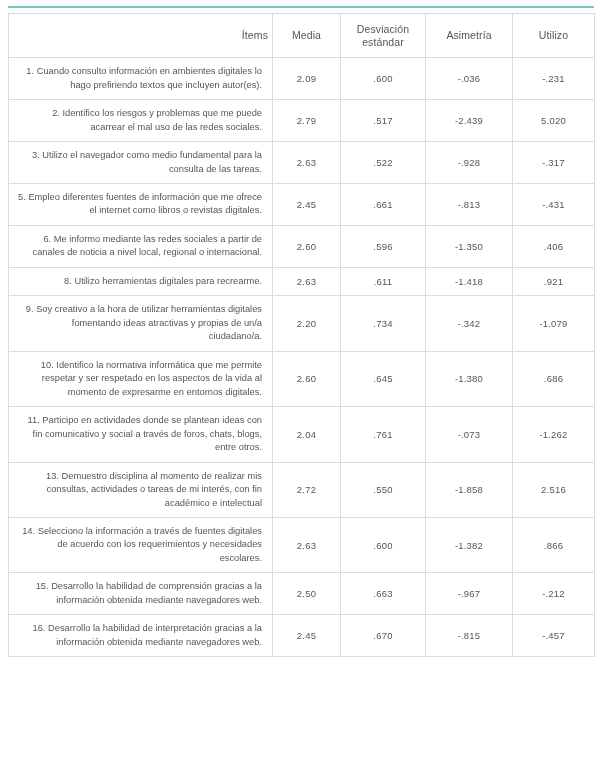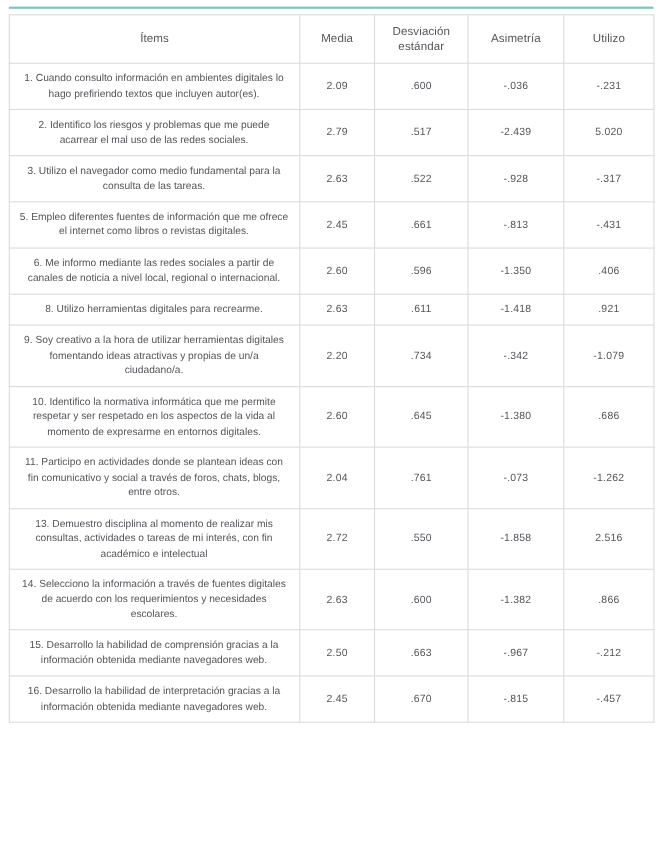--- a/index.html
+++ b/index.html
@@ -41,26 +41,26 @@
     font-weight: normal;
   }
   table.stats thead th {
     font-size: 10.5px;
     text-align: center;
     padding: 9px 4px 9px 4px;
     line-height: 1.2;
     letter-spacing: 0.1px;
   }
   table.stats thead th.col-items {
-    text-align: center;
+    text-align: right;
   }
   table.stats tbody td.item-cell {
     font-size: 9.3px;
     line-height: 1.45;
-    text-align: center;
+    text-align: right;
     padding: 7px 10px 7px 9px;
   }
   table.stats tbody td.num-cell {
     font-size: 9.5px;
     text-align: center;
     padding: 7px 3px;
     letter-spacing: 0.2px;
   }
   col.c-items { width: 264px; }
   col.c-media { width: 68px; }

